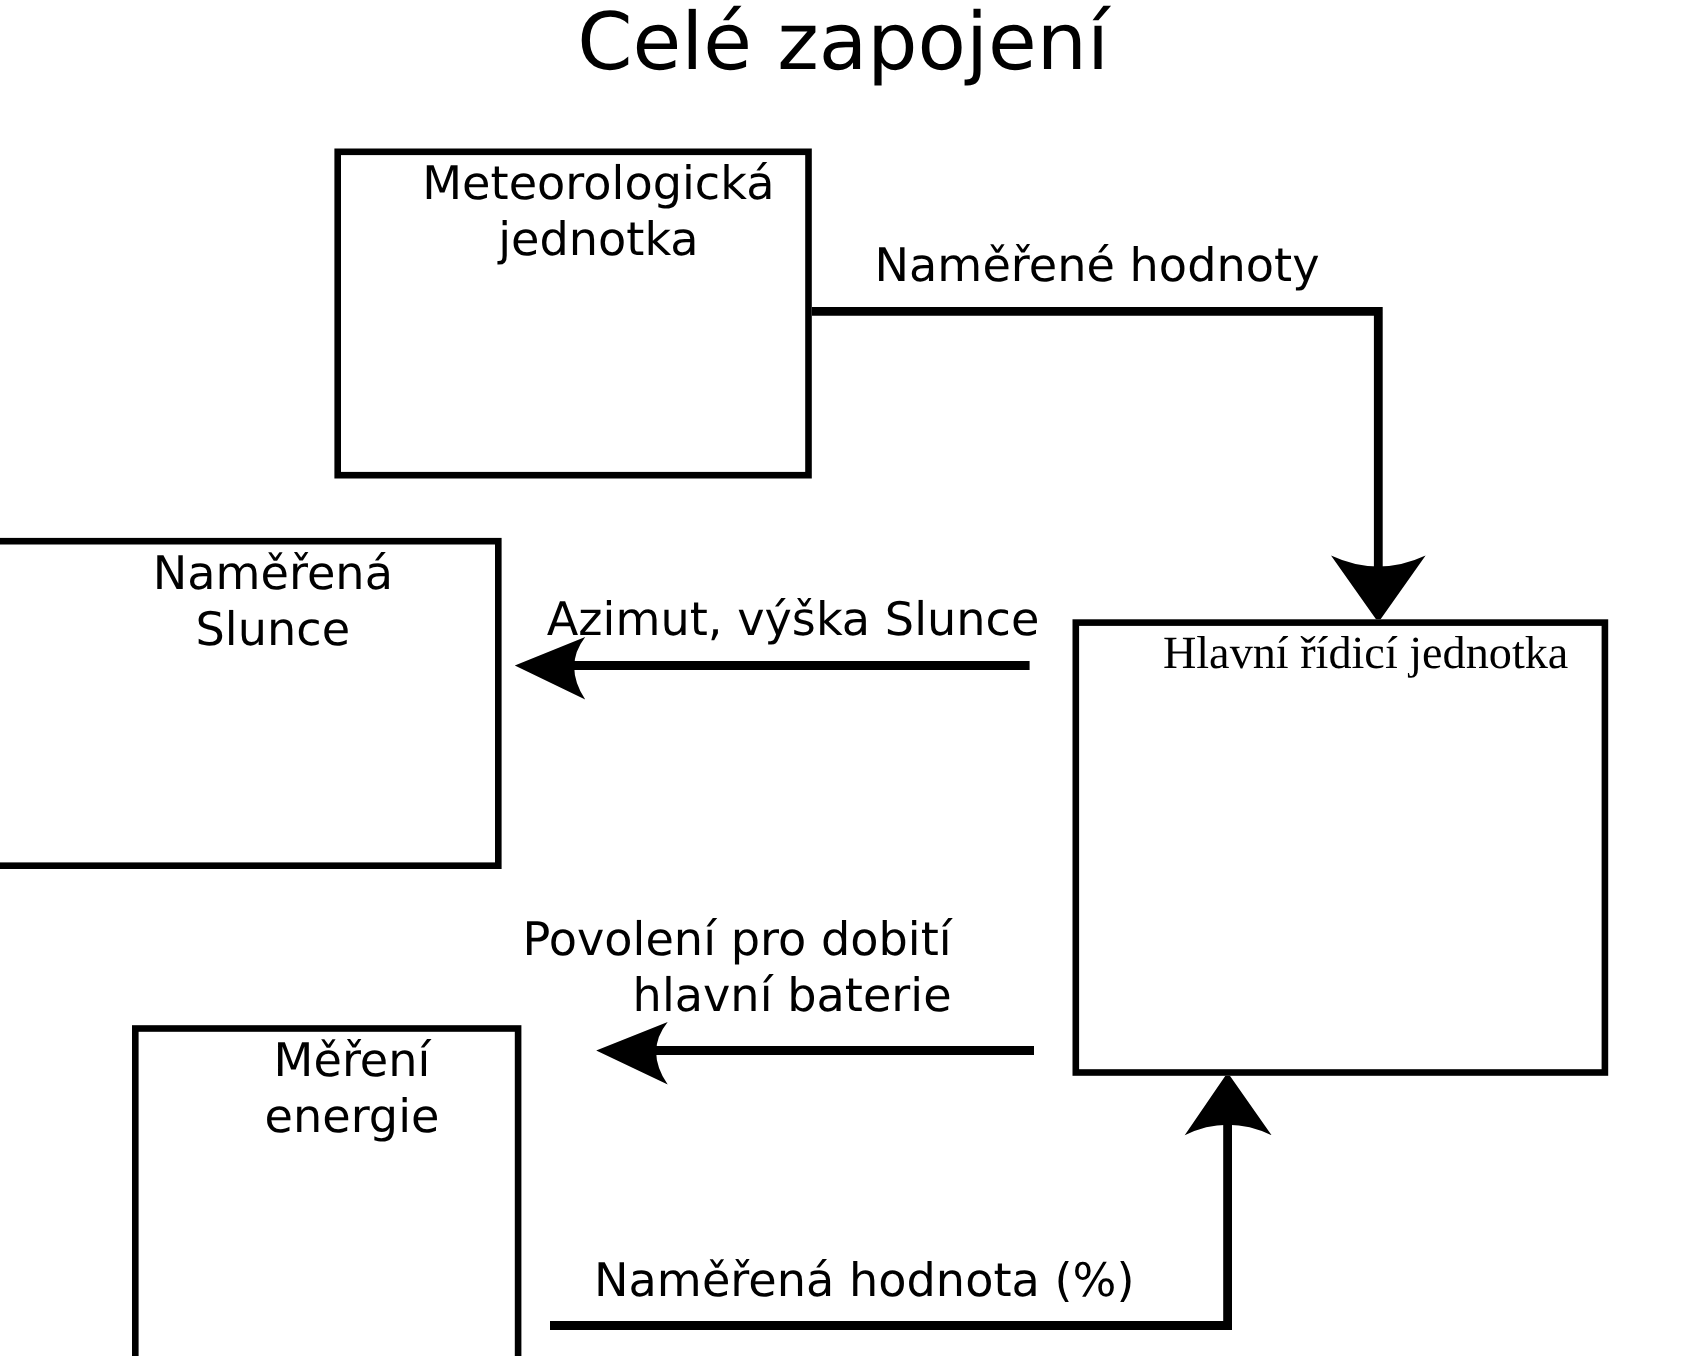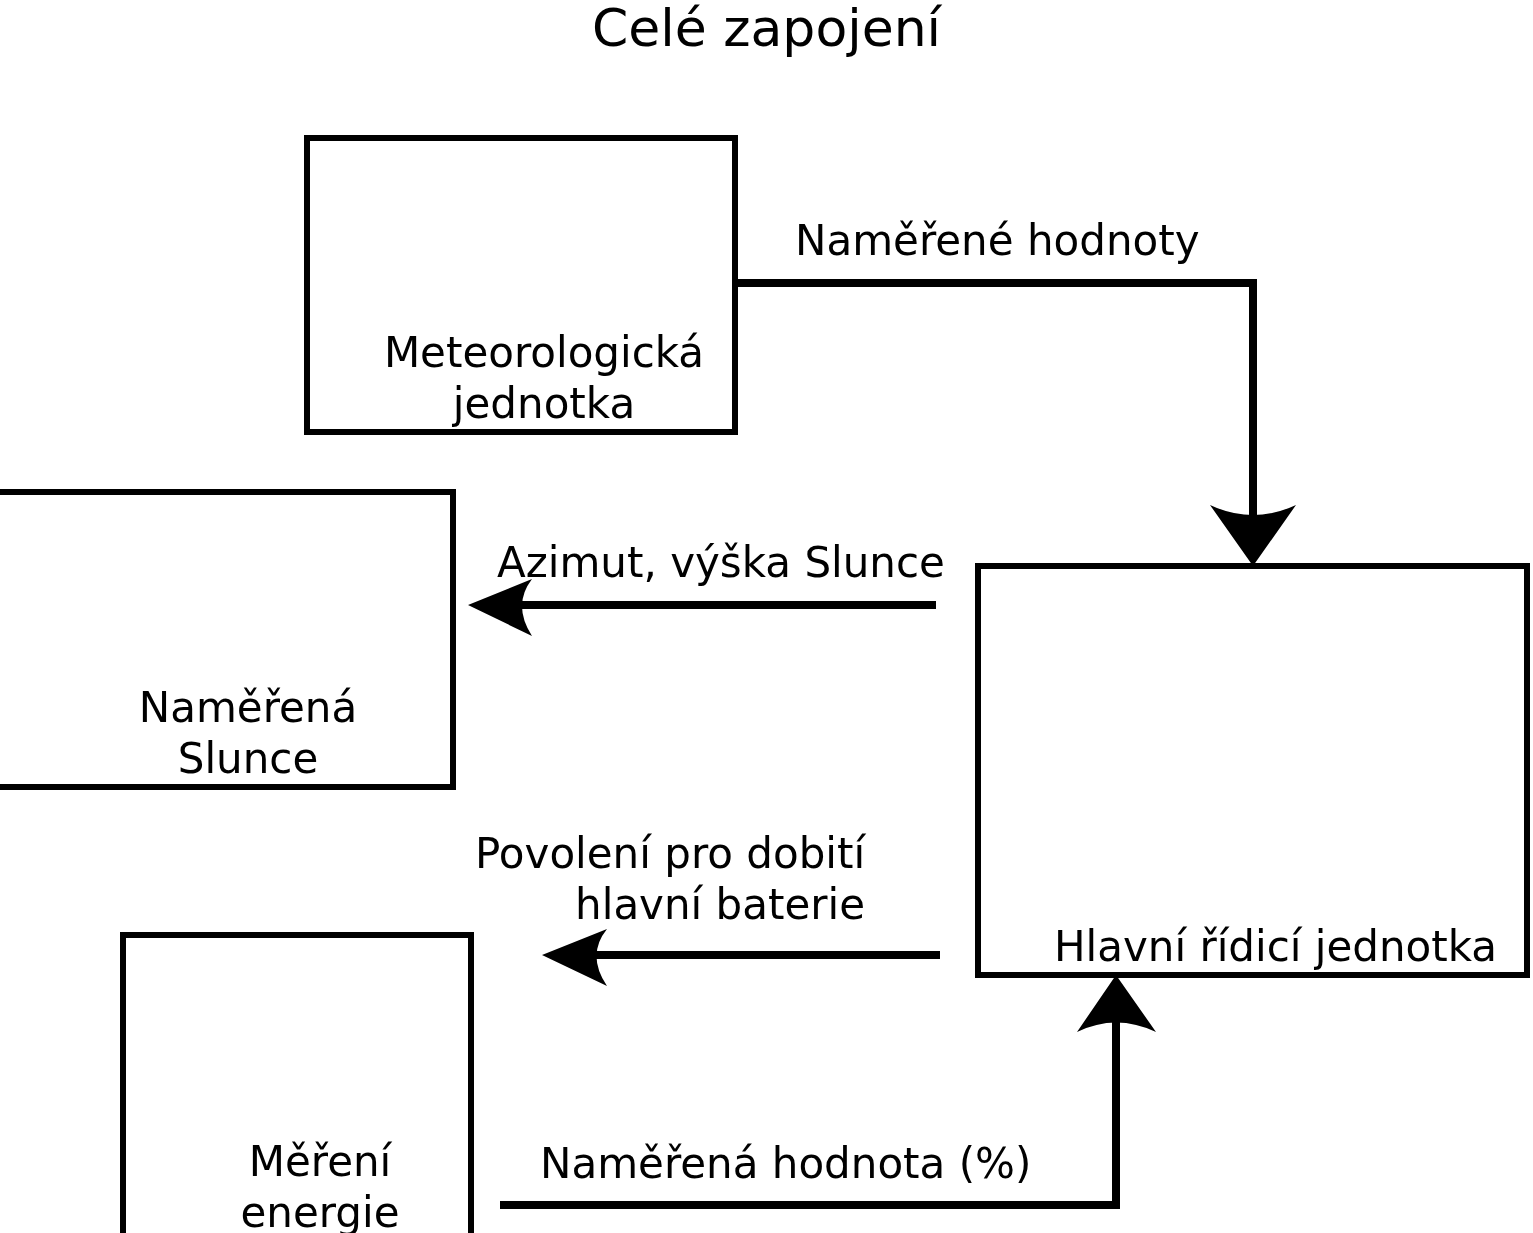--- a/index.html
+++ b/index.html
@@ -18,34 +18,34 @@
     height: 1233px;
     background: #ffffff;
     overflow: hidden;
   }
   .title {
     position: absolute;
     left: 0;
     top: 2px;
     width: 1533px;
     text-align: center;
-    font-size: 52px;
+    font-size: 72px;
     line-height: 1.0;
     font-weight: 400;
     letter-spacing: 0px;
     color: #000000;
     white-space: nowrap;
   }
   .node {
     position: absolute;
     box-sizing: border-box;
     border: 6px solid #000000;
     background: #ffffff;
     display: flex;
-    align-items: flex-end;
+    align-items: flex-start;
     justify-content: center;
     text-align: center;
     padding-left: 46px;
   }
   .node-label {
     font-size: 42px;
     line-height: 1.22;
     color: #000000;
     white-space: pre-line;
   }
@@ -62,21 +62,21 @@
     left: 0;
     top: 0;
     width: 1533px;
     height: 1233px;
     pointer-events: none;
   }
 
   
   #node-meteo      { left: 304px;  top: 135px;  width: 434px; height: 300px; }
   #node-sun        { left: -6px;   top: 489px;  width: 462px; height: 301px; }
-  #node-main       { left: 975px;  top: 563px;  width: 555px; height: 415px; }
+  #node-main       { left: 975px;  top: 563px;  width: 487px; height: 415px; font-family: Liberation Serif, serif; }
   #node-energy     { left: 120px;  top: 932px;  width: 354px; height: 312px; }
 
   
   #label-measured-values   { left: 795px; top: 215px; }
   #label-azimuth           { left: 497px; top: 500px; margin-top: 37px; }
   #label-charge-permission { left: 475px; top: 828px; }
   #label-measured-percent  { left: 540px; top: 1138px; }
 </style>
 </head>
 <body>

